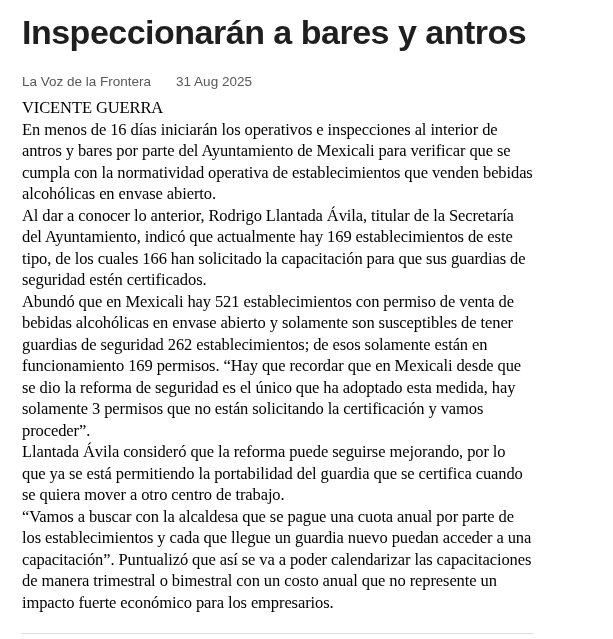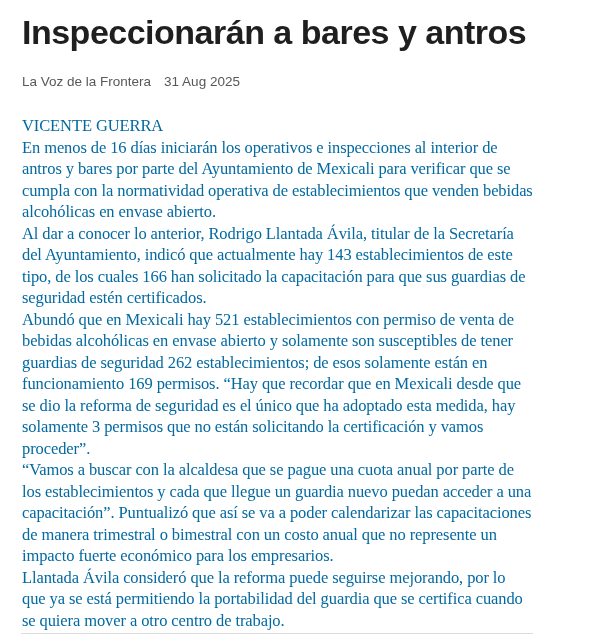--- a/index.html
+++ b/index.html
@@ -27,28 +27,28 @@
     letter-spacing: -0.5px;
     color: #1f1f1f;
   }
   .byline {
     margin-top: 22px;
     font-family: "Liberation Sans", sans-serif;
     font-size: 13.5px;
     color: #585858;
     display: flex;
     align-items: center;
-    gap: 13px;
+    gap: 25px;
   }
   .article-body {
-    margin-top: 26px;
+    margin-top: 8px;
     font-family: "Liberation Serif", serif;
     font-size: 16.5px;
     line-height: 21.5px;
-    color: #0369a1;
+    color: #000000;
     letter-spacing: -0.1px;
   }
   .article-body p {
     margin: 0;
     padding: 0;
   }
   .author {
     text-transform: none;
   }
   .bottom-divider {
@@ -71,22 +71,22 @@
     <h1 class="headline">Inspeccionarán a bares y antros</h1>
 
     <div class="byline">
       <span>La Voz de la Frontera</span>
       <span>31 Aug 2025</span>
     </div>
 
     <div class="article-body">
       <p class="author">VICENTE GUERRA</p>
       <p>En menos de 16 días iniciarán los operativos e inspecciones al interior de antros y bares por parte del Ayuntamiento de Mexicali para verificar que se cumpla con la normatividad operativa de establecimientos que venden bebidas alcohólicas en envase abierto.</p>
-      <p>Al dar a conocer lo anterior, Rodrigo Llantada Ávila, titular de la Secretaría del Ayuntamiento, indicó que actualmente hay 143 establecimientos de este tipo, de los cuales 166 han solicitado la capacitación para que sus guardias de seguridad estén certificados.</p>
+      <p>Al dar a conocer lo anterior, Rodrigo Llantada Ávila, titular de la Secretaría del Ayuntamiento, indicó que actualmente hay 169 establecimientos de este tipo, de los cuales 166 han solicitado la capacitación para que sus guardias de seguridad estén certificados.</p>
       <p>Abundó que en Mexicali hay 521 establecimientos con permiso de venta de bebidas alcohólicas en envase abierto y solamente son susceptibles de tener guardias de seguridad 262 establecimientos; de esos solamente están en funcionamiento 169 permisos. “Hay que recordar que en Mexicali desde que se dio la reforma de seguridad es el único que ha adoptado esta medida, hay solamente 3 permisos que no están solicitando la certificación y vamos proceder”.</p>
+      <p>Llantada Ávila consideró que la reforma puede seguirse mejorando, por lo que ya se está permitiendo la portabilidad del guardia que se certifica cuando se quiera mover a otro centro de trabajo.</p>
       <p>“Vamos a buscar con la alcaldesa que se pague una cuota anual por parte de los establecimientos y cada que llegue un guardia nuevo puedan acceder a una capacitación”. Puntualizó que así se va a poder calendarizar las capacitaciones de manera trimestral o bimestral con un costo anual que no represente un impacto fuerte económico para los empresarios.</p>
-      <p>Llantada Ávila consideró que la reforma puede seguirse mejorando, por lo que ya se está permitiendo la portabilidad del guardia que se certifica cuando se quiera mover a otro centro de trabajo.</p>
     </div>
 
   </div>
 
   <hr class="bottom-divider">
 </div>
 
 </body></html>

